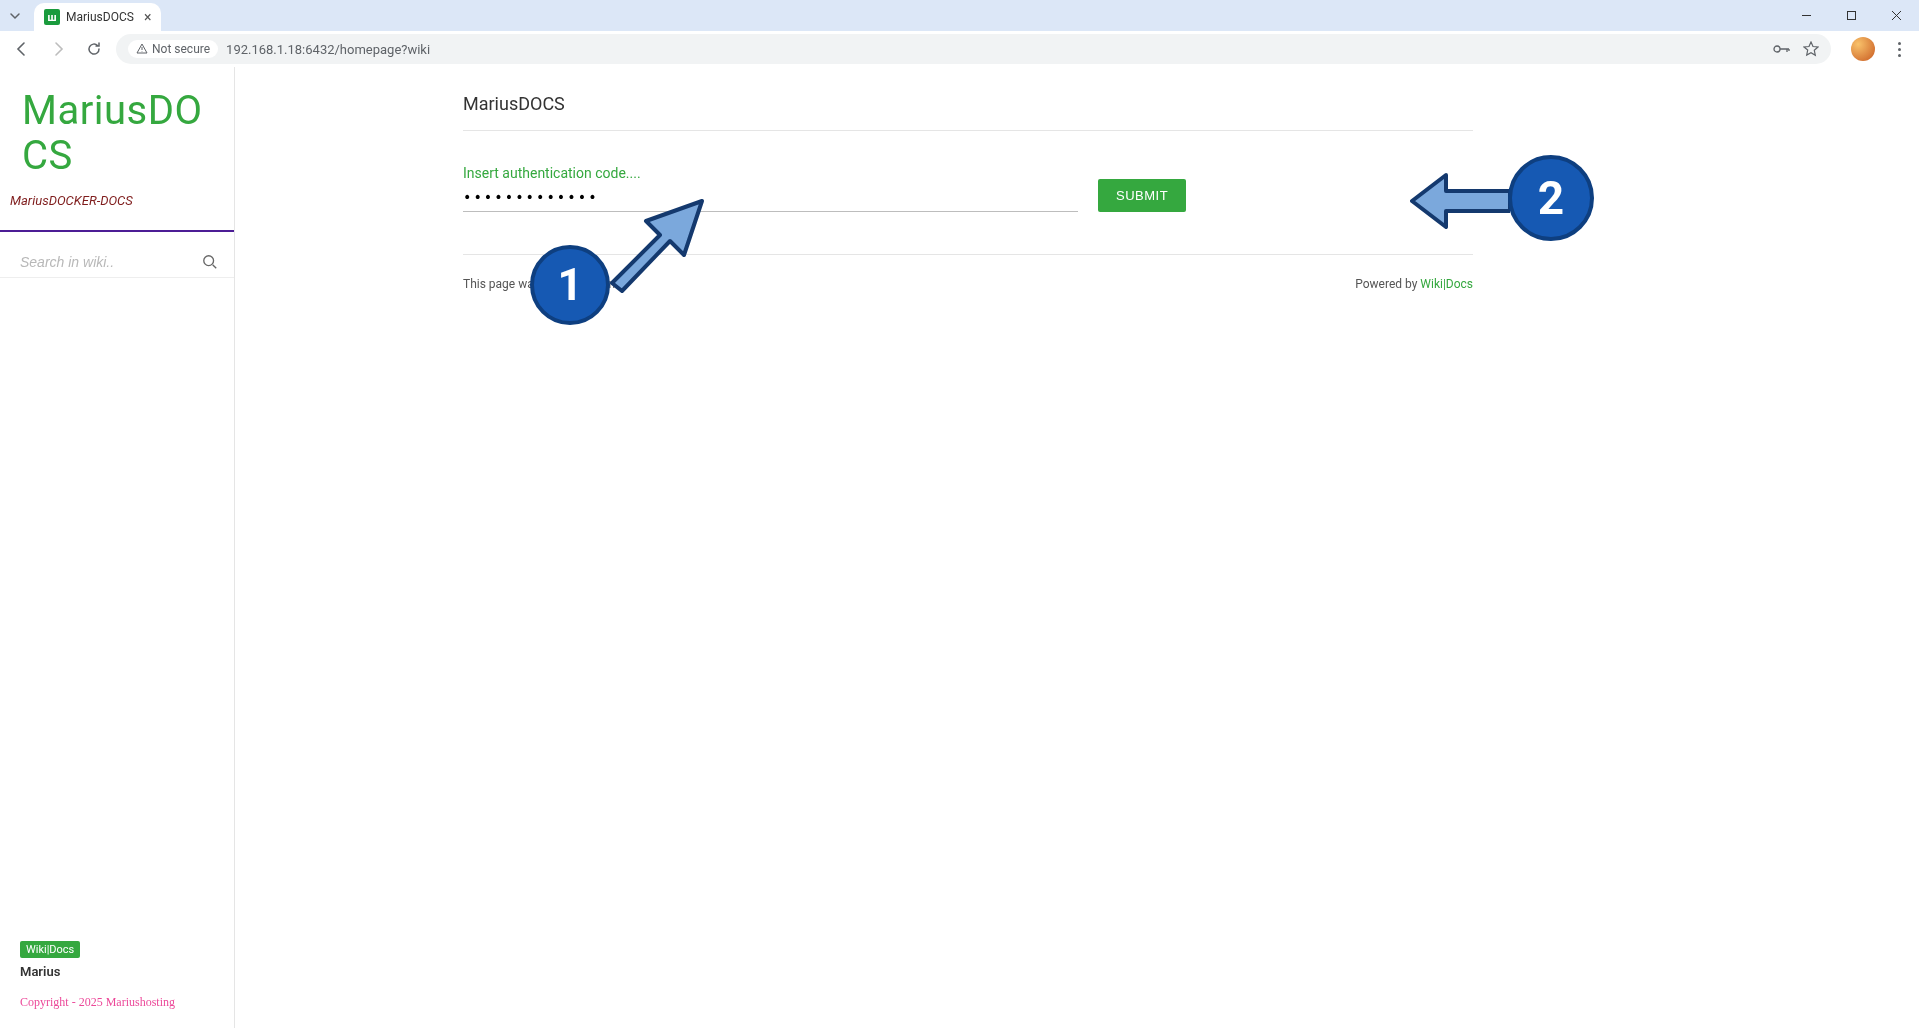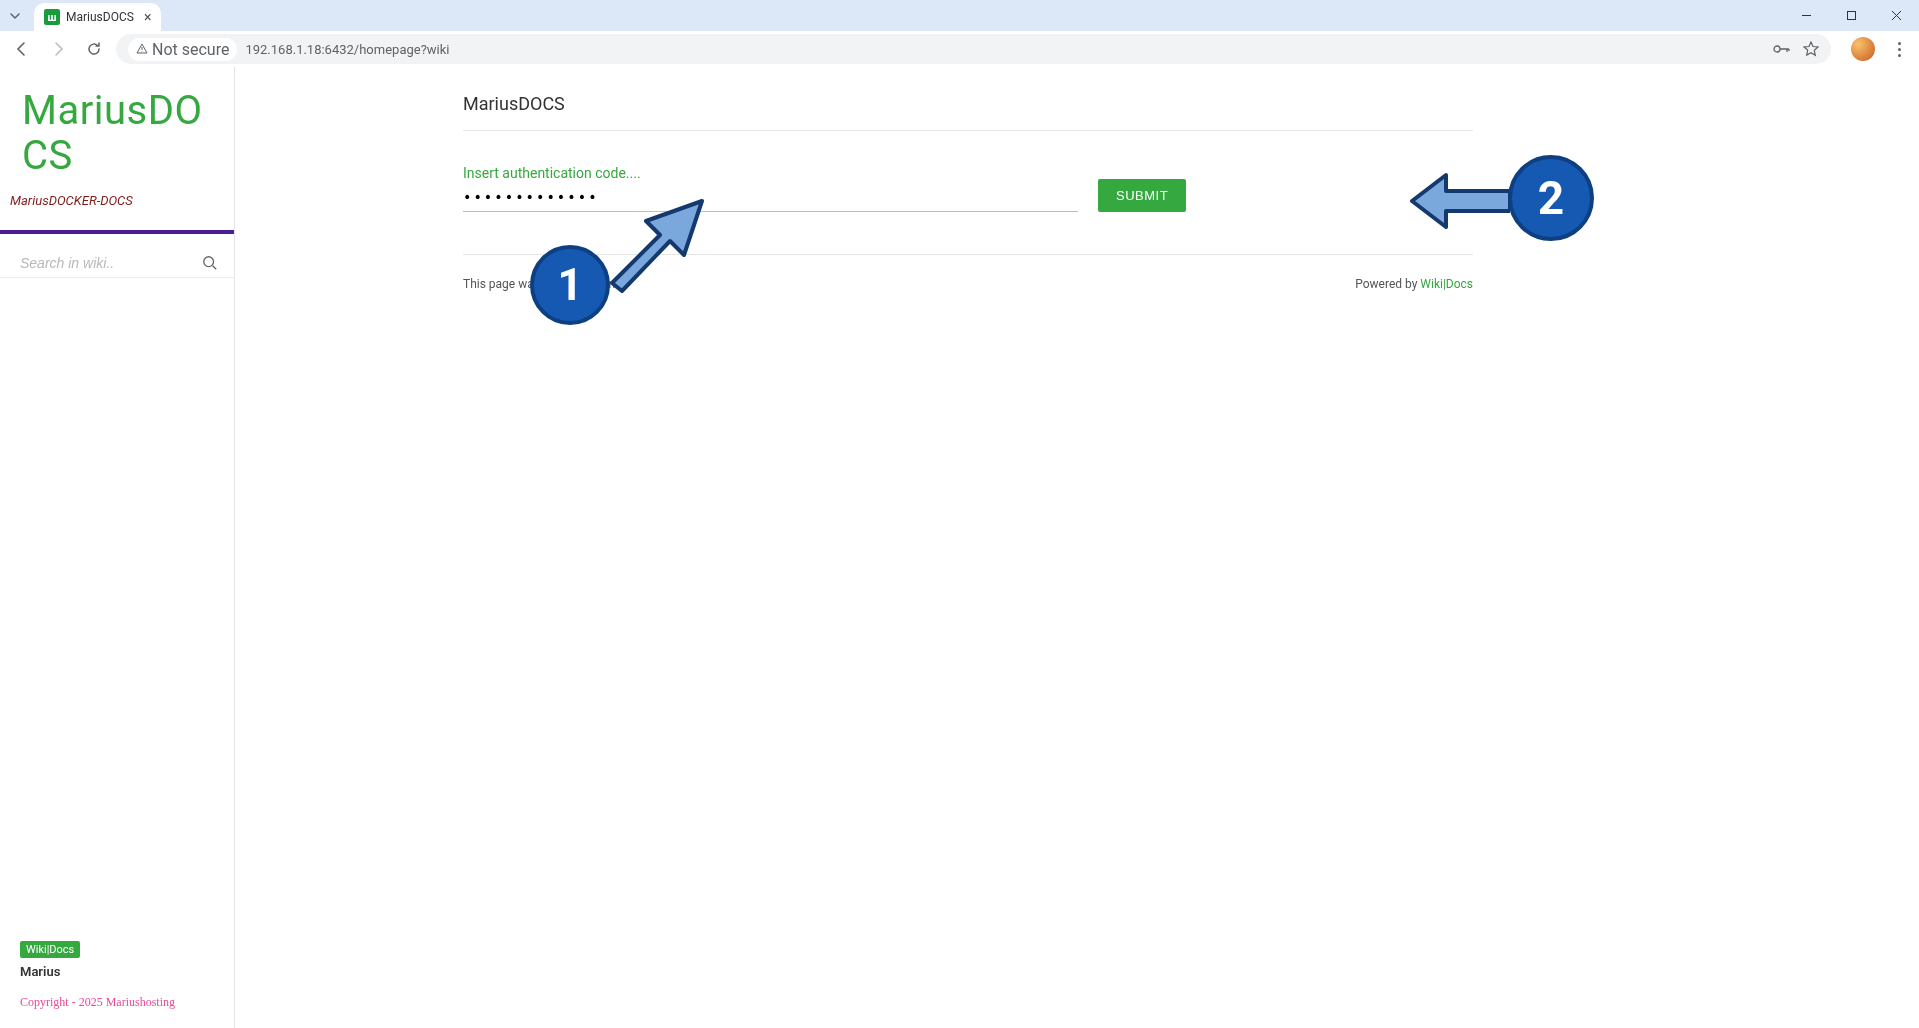--- a/index.html
+++ b/index.html
@@ -13,33 +13,33 @@
     .tab-title { font-size: 12px; color: #333; }
     .tab-close { font-size: 14px; color: #555; margin-left: 4px; }
     .window-controls { margin-left: auto; display: flex; gap: 0; }
     .win-btn { width: 45px; height: 31px; display: flex; align-items: center; justify-content: center; }
     .win-btn svg { width: 11px; height: 11px; }
 
     .toolbar-row { background: #fff; height: 36px; display: flex; align-items: center; padding: 0 8px; gap: 8px; }
     .nav-btn { width: 28px; height: 28px; display: flex; align-items: center; justify-content: center; border-radius: 50%; color: #5f6368; }
     .nav-btn.disabled { color: #bdbdbd; }
     .address-bar { flex: 1; height: 30px; background: #f1f3f4; border-radius: 15px; display: flex; align-items: center; padding: 0 12px; gap: 8px; font-size: 13px; color: #5f6368; }
-    .not-secure-pill { background: #fff; border-radius: 12px; padding: 2px 8px; display: flex; align-items: center; gap: 4px; font-size: 16px; }
+    .not-secure-pill { background: #fff; border-radius: 12px; padding: 2px 8px; display: flex; align-items: center; gap: 4px; font-size: 12px; }
     .addr-icons { display: flex; align-items: center; gap: 12px; margin-left: auto; }
     .avatar { width: 24px; height: 24px; border-radius: 50%; background: radial-gradient(circle at 30% 30%, #f9c26b, #c85a20); margin-left: 12px; }
     .kebab { width: 24px; display:flex; flex-direction:column; align-items:center; gap:3px; margin-left:4px;}
     .kebab span{width:3px;height:3px;background:#5f6368;border-radius:50%;}
 
     
     .page { position: relative; height: calc(1028px - 31px - 36px); background: #fff; }
 
     .sidebar { position: absolute; left: 0; top: 0; bottom: 0; width: 235px; border-right: 1px solid #e5e5e5; background: #fff; display: flex; flex-direction: column; }
     .site-title { color: #35a83f; font-size: 40px; font-weight: 400; padding: 22px 20px 4px 22px; line-height: 1.12; letter-spacing: 0.5px; word-break: break-word; }
     .site-subtitle { font-style: italic; font-size: 13px; color: #7f1d1d; padding: 10px 10px 22px; }
-    .search-wrap { border-top: 4px solid #4c1d95; border-bottom: 1px solid #eee; height: 48px; display: flex; align-items: center; padding: 16px 16px 0 20px; }
+    .search-wrap { border-top: 2px solid #4c1d95; border-bottom: 1px solid #eee; height: 48px; display: flex; align-items: center; padding: 16px 16px 0 20px; }
     .search-input { border: none; outline: none; flex: 1; font-size: 14px; background: transparent; font-style: italic; color: #999; }
     .search-input::placeholder { color: #b8b8b8; font-style: italic; }
     .search-icon { color: #666; }
 
     .sidebar-footer { margin-top: auto; padding: 10px 20px 18px; font-size: 12px; color: #333; }
     .wiki-badge { display: inline-block; background: #35a83f; color: #fff; font-size: 11px; padding: 2px 6px; border-radius: 2px; margin-bottom: 6px; }
     .sidebar-footer .author { font-weight: 600; font-size: 13px; margin-bottom: 16px; }
     .sidebar-footer .copyright { color: #ec4899; font-family: Liberation Serif, serif; }
 
     .main { position: absolute; left: 235px; right: 0; top: 0; bottom: 0; padding: 0 140px 0 140px; }

